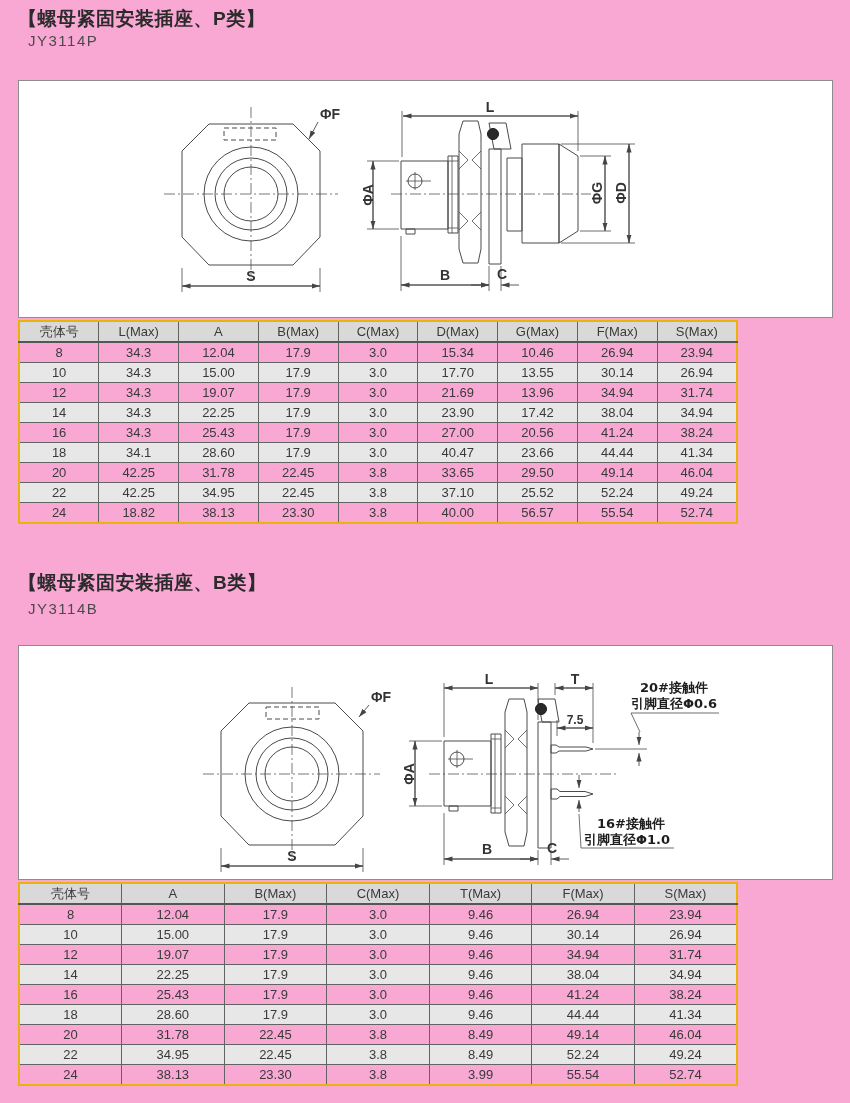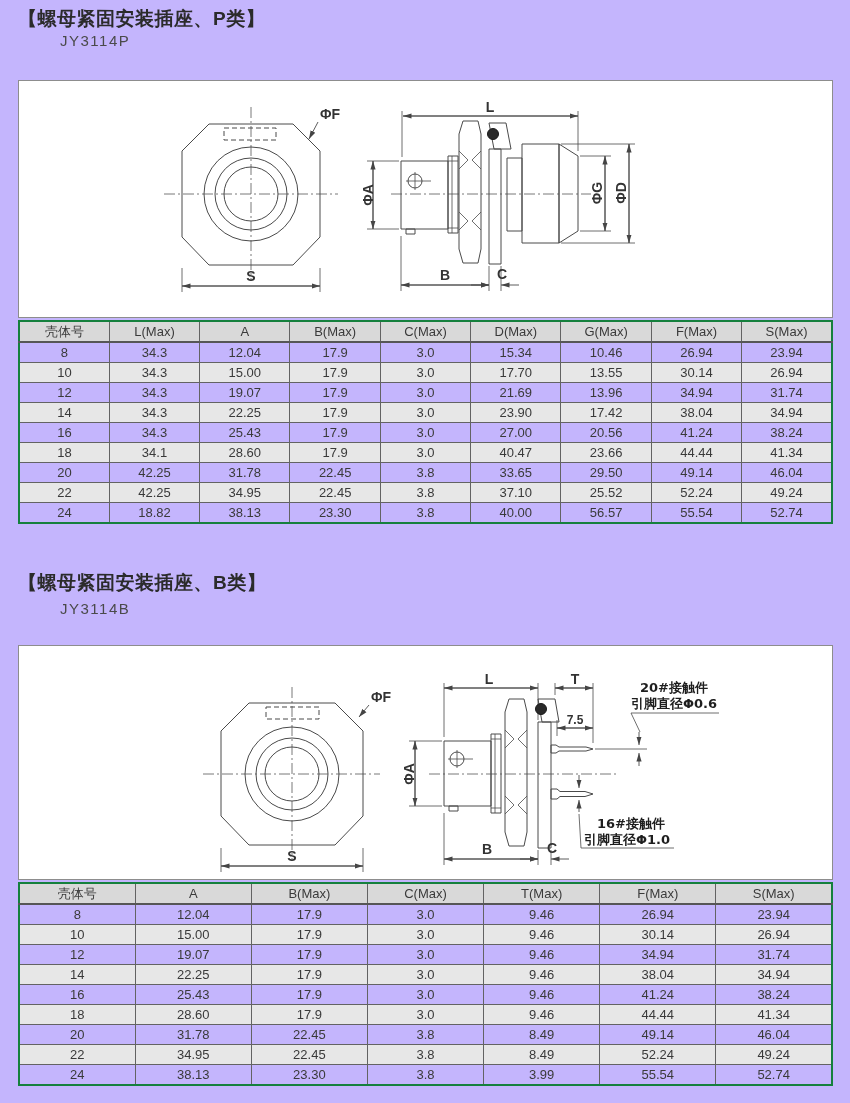--- a/index.html
+++ b/index.html
@@ -1,22 +1,22 @@
 <!DOCTYPE html>
 <html><head>
 <meta charset="utf-8">
 <style>
   html,body{margin:0;padding:0;background:#fff;}
-  #page{position:relative;width:850px;height:1103px;background:#c4b5fd;overflow:hidden;
+  #page{position:relative;width:850px;height:1103px;background:#f9a8d4;overflow:hidden;
         font-family:"Liberation Sans","DejaVu Sans",sans-serif;}
   .sec-title{position:absolute;left:18px;font-size:19px;font-weight:bold;color:#2b2b2b;letter-spacing:.5px;}
-  .model{position:absolute;left:60px;font-size:15px;color:#4a4a4a;letter-spacing:1.5px;}
+  .model{position:absolute;left:28px;font-size:15px;color:#4a4a4a;letter-spacing:1.5px;}
   .draw-box{position:absolute;left:18px;width:813px;border:1px solid #8d8d8d;background:#fff;}
-  table.dims{position:absolute;left:18px;width:815px;border-collapse:collapse;table-layout:fixed;
-             font-size:13px;color:#3a3a3a;border:2px solid #15803d;}
+  table.dims{position:absolute;left:18px;width:720px;border-collapse:collapse;table-layout:fixed;
+             font-size:13px;color:#3a3a3a;border:2px solid #eab308;}
   table.dims th,table.dims td{border:1px solid #636363;height:19px;padding:0;text-align:center;
              font-weight:normal;overflow:hidden;white-space:nowrap;}
   table.dims thead th{background:#d9d9d9;border-bottom:2px solid #565656;}
   table.dims tr.alt td{background:#e7e7e7;}
   svg{display:block;}
   svg .ln{stroke:#4a4a4a;stroke-width:1;fill:none;stroke-linejoin:round;}
   svg .thin{stroke:#4a4a4a;stroke-width:.8;fill:none;}
   svg .cl{stroke:#555;stroke-width:.8;fill:none;stroke-dasharray:11 3 2 3;}
   svg .dsh{stroke-dasharray:5 3;}
   svg .dim{stroke:#4a4a4a;stroke-width:.9;fill:none;}

